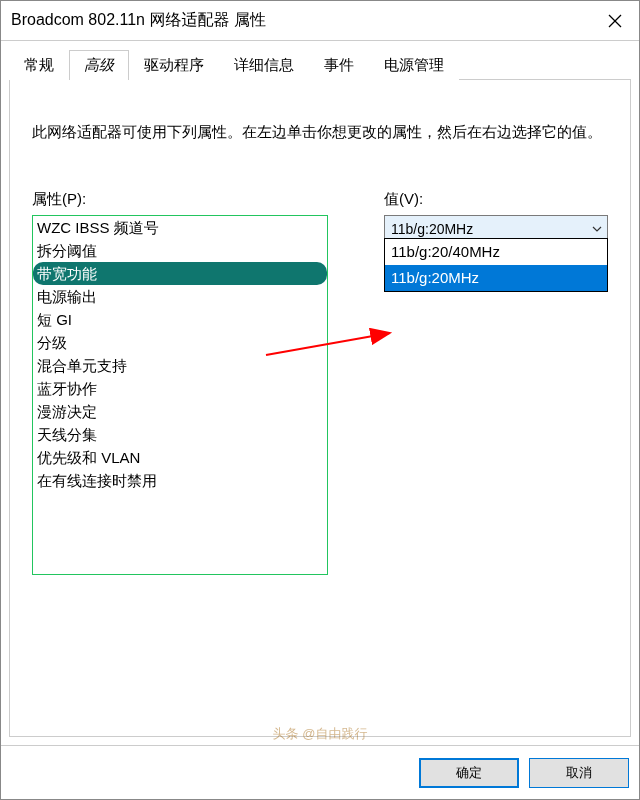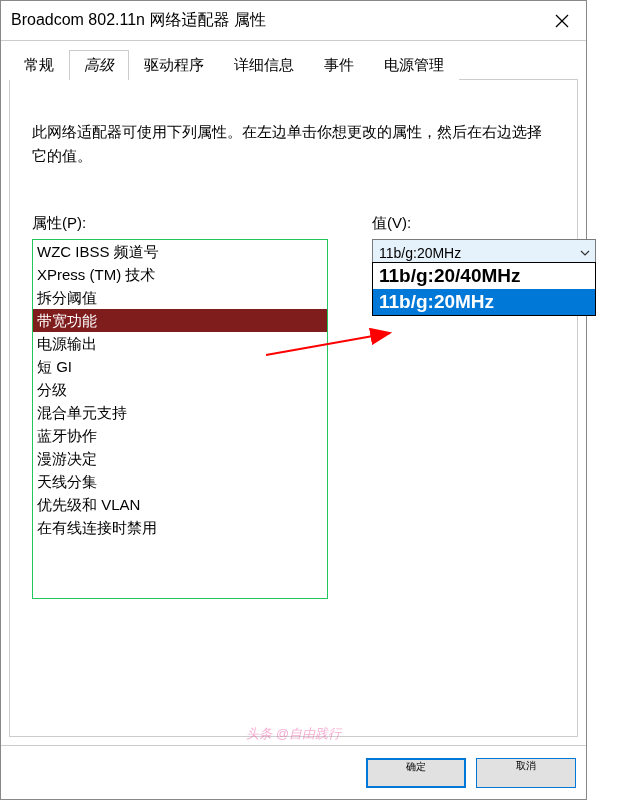--- a/index.html
+++ b/index.html
@@ -1,45 +1,45 @@
 <!DOCTYPE html>
 <html><head>
 <meta charset="utf-8">
 <style>
   * { box-sizing: border-box; }
   html, body { margin:0; padding:0; width:640px; height:800px; font-family:"Microsoft YaHei","Segoe UI",Arial,sans-serif; font-size:15px; background:#fff; overflow:hidden; }
-  .window { width:587px; height:800px; border:1px solid #888; position:relative; display:flex; flex-direction:column; background:#fff; }
+  .window { width:640px; height:800px; border:1px solid #888; position:relative; display:flex; flex-direction:column; background:#fff; }
   .titlebar { height:40px; display:flex; align-items:center; border-bottom:1px solid #ccc; }
   .titlebar .title { flex:1; padding-left:10px; font-size:16px; }
   .close-btn { width:48px; height:40px; display:flex; align-items:center; justify-content:center; }
   .close-btn svg { width:14px; height:14px; }
   .tabsheet { margin:8px; border:1px solid #ccc; flex:1; position:relative; }
   .tabs { display:flex; position:absolute; top:-30px; left:-1px; }
   .tab { padding:5px 14px; border:1px solid transparent; border-bottom:none; background:#fff; font-size:15px; cursor:default; }
   .tab.active { border-color:#ccc; background:#fff; position:relative; z-index:2;font-style:italic; }
   .tab-content { padding:40px 22px 12px 22px; }
   .desc { font-size:15px; line-height:1.6; margin-bottom:46px; }
   .row { display:flex; }
   .col-left { width:310px; }
   .col-right { flex:1; padding-left:44px; position:relative; }
   .lbl { font-size:15px; margin-bottom:6px; display:block; }
   .listbox { width:296px; height:360px; border:1px solid #22c55e; overflow-y:scroll; overflow-x:hidden; background:#fff; position:relative; }
   .listbox .item { padding:0 4px; white-space:nowrap; font-size:15px; line-height:23px; cursor:default; }
-  .listbox .item.selected { background:#7f1d1d; color:#fff; }
+  .listbox .item.selected { background:#0f766e; color:#fff;border-radius:10px; }
   .combo { width:224px; height:28px; border:1px solid #7a7a7a; display:flex; align-items:center; background:#e5f1fb; }
   .combo span { flex:1; padding:0 6px; font-size:14px; }
   .combo .chev { width:20px; display:flex; justify-content:center; }
   .dropdown { position:absolute; top:48px; left:44px; width:224px; border:1px solid #000; background:#fff; z-index:5; }
-  .dropdown .opt { padding:2px 6px; font-size:19px; line-height:22px; cursor:default;font-weight:bold; }
+  .dropdown .opt { padding:2px 6px; font-size:15px; line-height:22px; cursor:default; }
   .dropdown .opt.hl { background:#0078d7; color:#fff; }
   .arrow { position:absolute; pointer-events:none; z-index:6; }
   .footer { height:54px; border-top:1px solid #ccc; display:flex; justify-content:flex-end; align-items:center; padding-right:10px; gap:10px; }
-  .btn { width:100px; height:30px; border:1px solid #0078d7; background:#e1e1e1; font-size:10px; display:flex; align-items:flex-start; justify-content:center; cursor:default; }
+  .btn { width:100px; height:30px; border:1px solid #0078d7; background:#e1e1e1; font-size:13px; display:flex; align-items:center; justify-content:center; cursor:default; }
   .btn.primary { border:2px solid #0078d7; background:#e1e1e1; }
-  .watermark { position:absolute; left:50%; bottom:56px; transform:translateX(-50%); font-size:13px; color:#ec4899; opacity:.45; pointer-events:none;font-style:italic; }
+  .watermark { position:absolute; left:50%; bottom:56px; transform:translateX(-50%); font-size:13px; color:#a16207; opacity:.45; pointer-events:none; }
   
   .listbox::-webkit-scrollbar { width:17px; }
   .listbox::-webkit-scrollbar-track { background:#f0f0f0; }
   .listbox::-webkit-scrollbar-thumb { background:#c2c2c2; border:1px solid #a0a0a0; }
   .listbox::-webkit-scrollbar-button { background:#f0f0f0; height:17px; border:1px solid #c0c0c0; }
 </style>
 </head>
 <body>
 
 <div class="window">
@@ -68,21 +68,20 @@
 
     <div class="tab-content">
 
       <div class="desc">此网络适配器可使用下列属性。在左边单击你想更改的属性，然后在右边选择它的值。</div>
 
       <div class="row">
         <div class="col-left">
           <span class="lbl">属性(P):</span>
           <div class="listbox">
             <div class="item"><span>WZC IBSS 频道号</span></div>
-            <div class="item"><span>XPress (TM) 技术</span></div>
             <div class="item"><span>拆分阈值</span></div>
             <div class="item selected"><span>带宽功能</span></div>
             <div class="item"><span>电源输出</span></div>
             <div class="item"><span>短 GI</span></div>
             <div class="item"><span>分级</span></div>
             <div class="item"><span>混合单元支持</span></div>
             <div class="item"><span>蓝牙协作</span></div>
             <div class="item"><span>漫游决定</span></div>
             <div class="item"><span>天线分集</span></div>
             <div class="item"><span>优先级和 VLAN</span></div>

